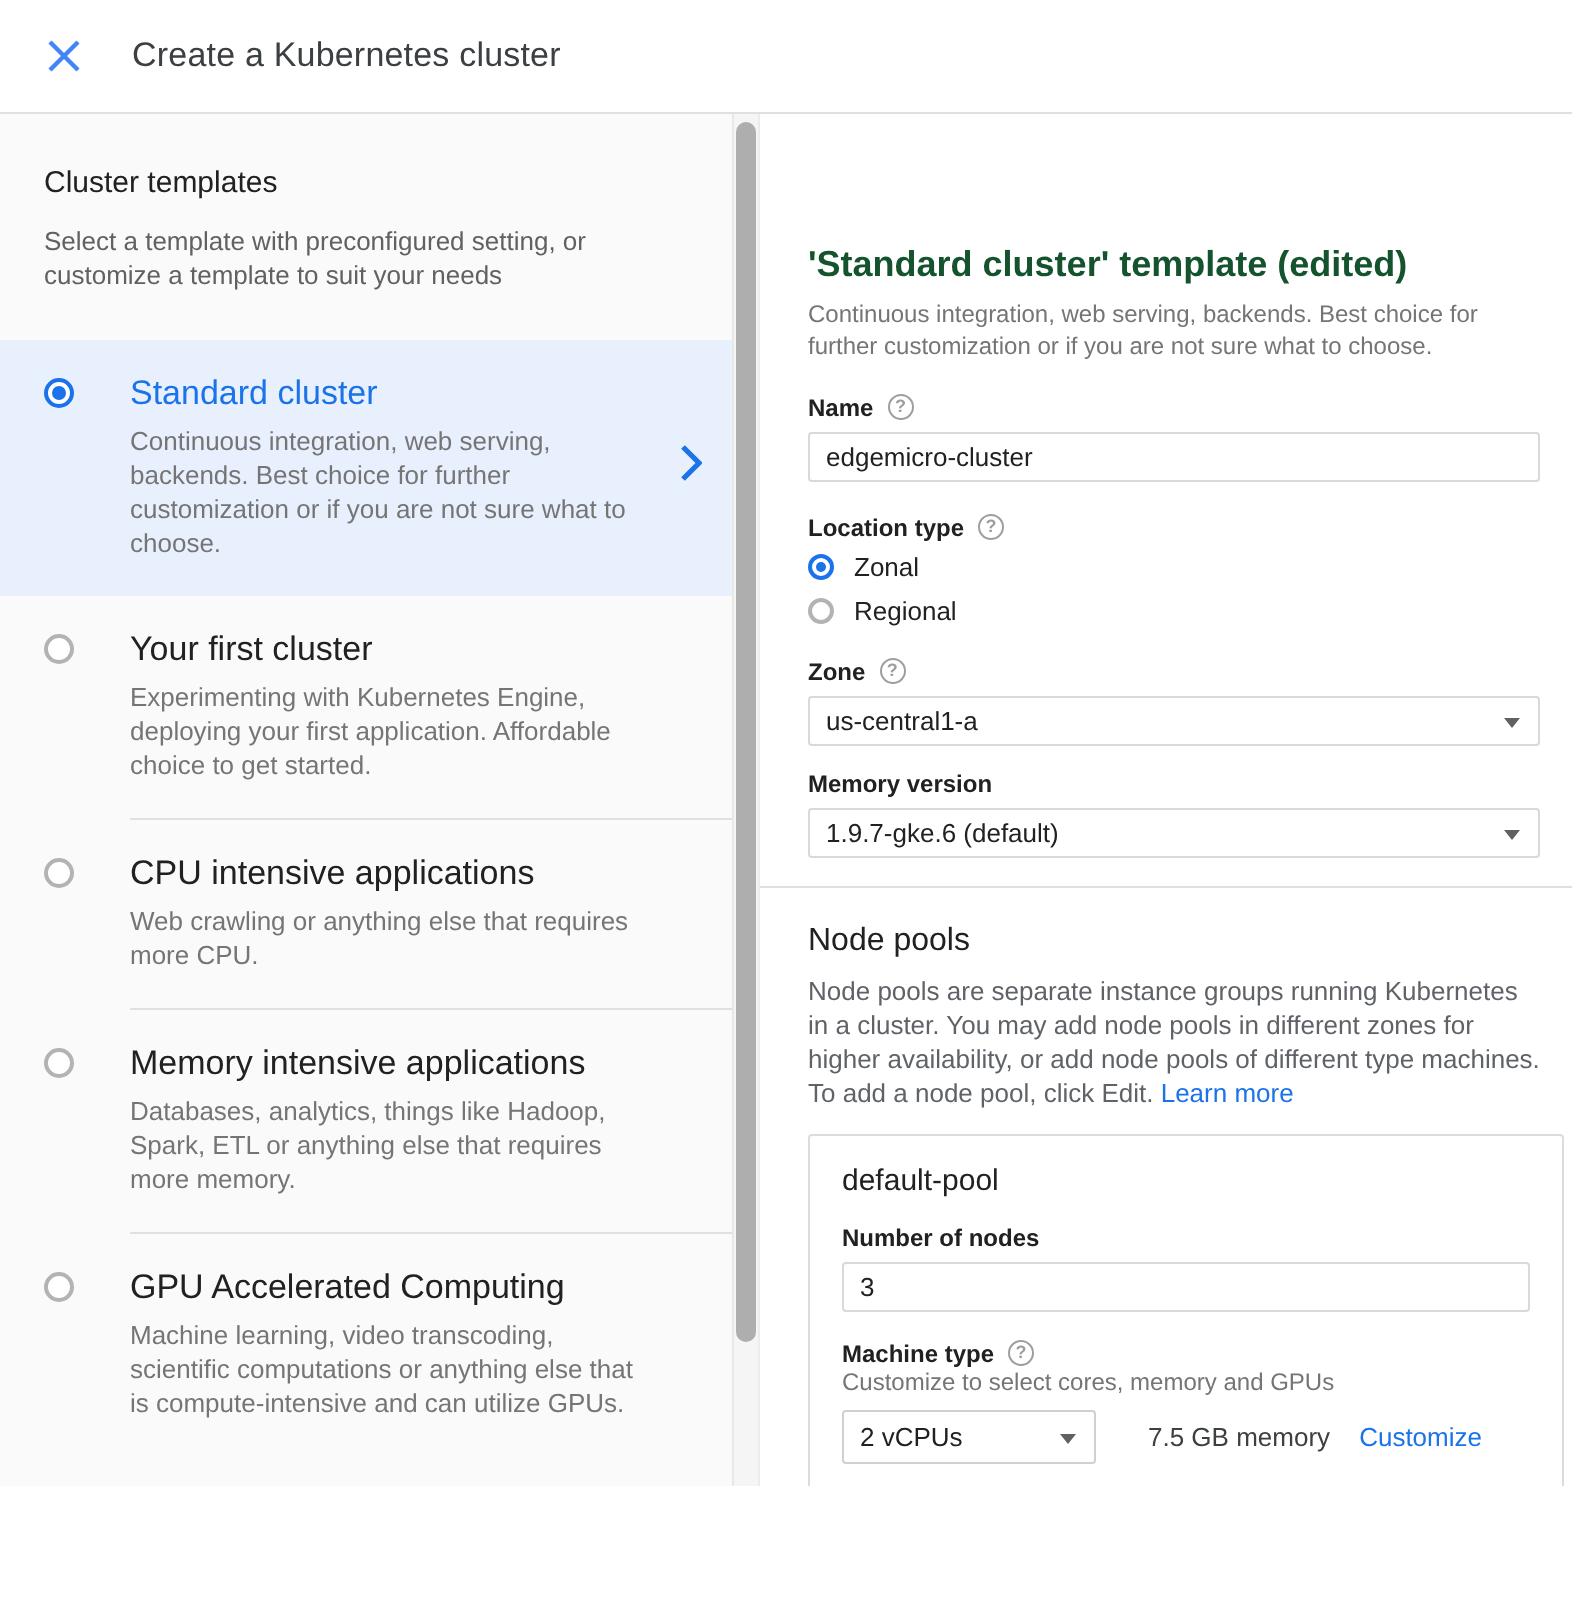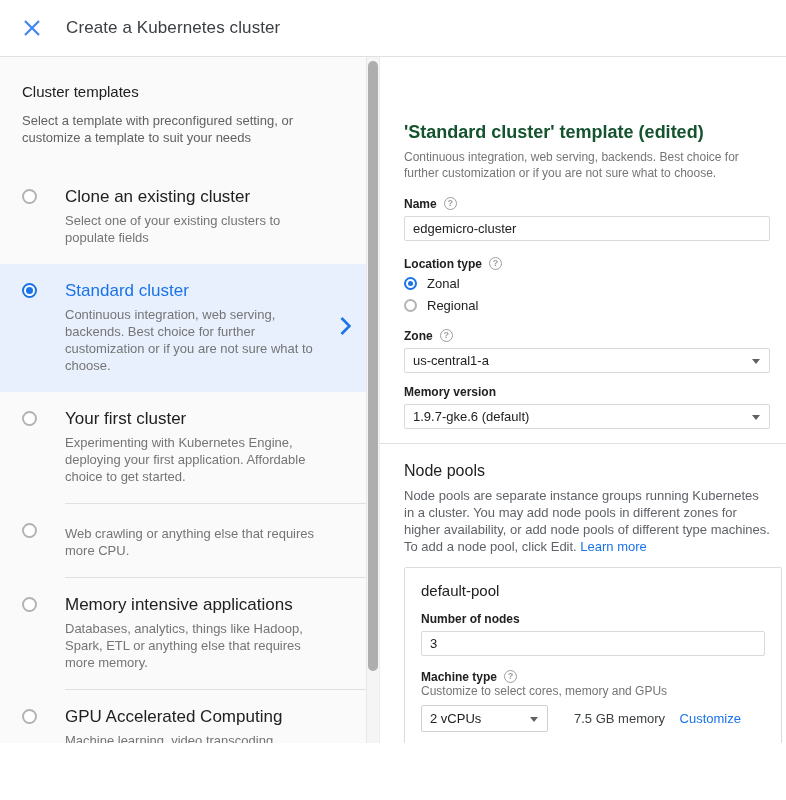--- a/index.html
+++ b/index.html
@@ -93,27 +93,20 @@
   </header>
 
   <div class="body">
 
     <aside class="sidebar">
       <div class="sb-head">
         <h2>Cluster templates</h2>
         <p>Select a template with preconfigured setting, or customize a template to suit your needs</p>
       </div>
 
-      <div class="tpl-item">
-        <div class="rad-col"><span class="radio"></span></div>
-        <div class="tpl-text">
-          <div class="tpl-title">Clone an existing cluster</div>
-          <div class="tpl-desc">Select one of your existing clusters to populate fields</div>
-        </div>
-      </div>
 
       <div class="tpl-item selected">
         <div class="rad-col"><span class="radio sel"></span></div>
         <div class="tpl-text">
           <div class="tpl-title">Standard cluster</div>
           <div class="tpl-desc">Continuous integration, web serving, backends. Best choice for further customization or if you are not sure what to choose.</div>
         </div>
         <span class="chev">
           <svg width="11" height="19" viewBox="0 0 11 19">
               <path d="M1.5 1.5 L9.5 9.5 L1.5 17.5" stroke="#1a73e8" stroke-width="2.6" fill="none"></path>
@@ -126,20 +119,21 @@
         <div class="tpl-text">
           <div class="tpl-title">Your first cluster</div>
           <div class="tpl-desc">Experimenting with Kubernetes Engine, deploying your first application. Affordable choice to get started.</div>
         </div>
       </div>
       <div class="item-sep"></div>
 
       <div class="tpl-item">
         <div class="rad-col"><span class="radio"></span></div>
         <div class="tpl-text">
+          <div class="tpl-title">CPU intensive applications</div>
           <div class="tpl-desc">Web crawling or anything else that requires more CPU.</div>
         </div>
       </div>
       <div class="item-sep"></div>
 
       <div class="tpl-item">
         <div class="rad-col"><span class="radio"></span></div>
         <div class="tpl-text">
           <div class="tpl-title">Memory intensive applications</div>
           <div class="tpl-desc">Databases, analytics, things like Hadoop, Spark, ETL or anything else that requires more memory.</div>

